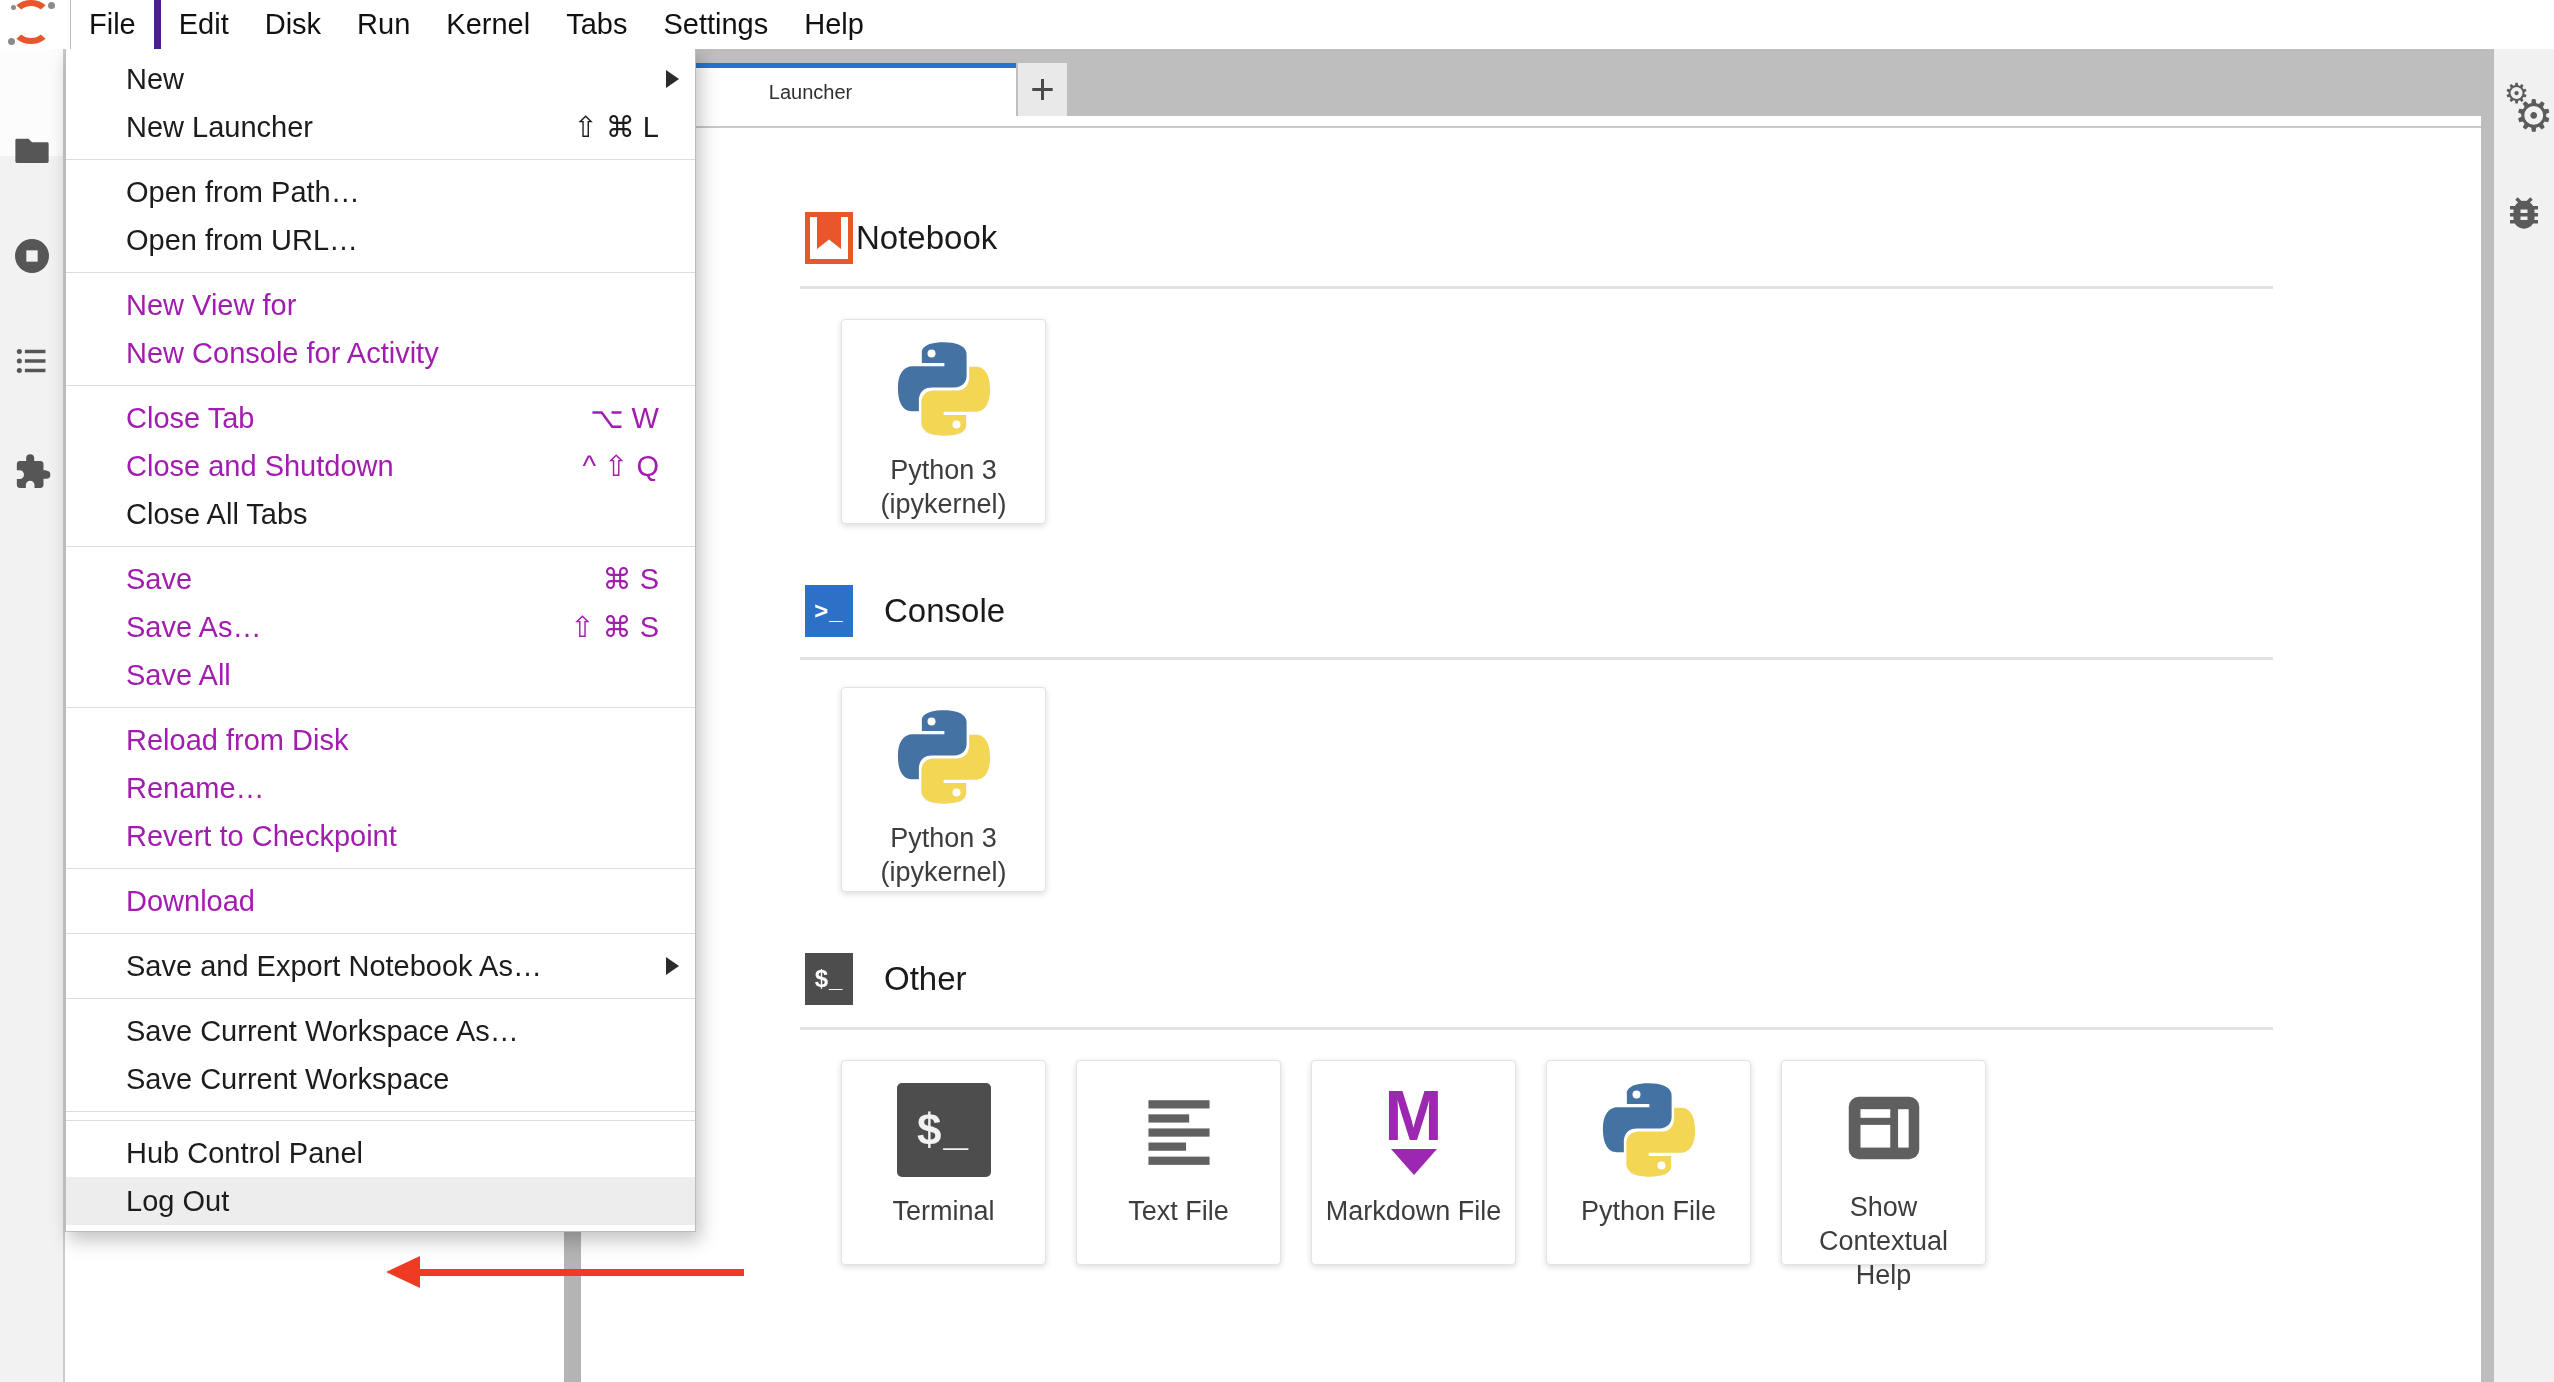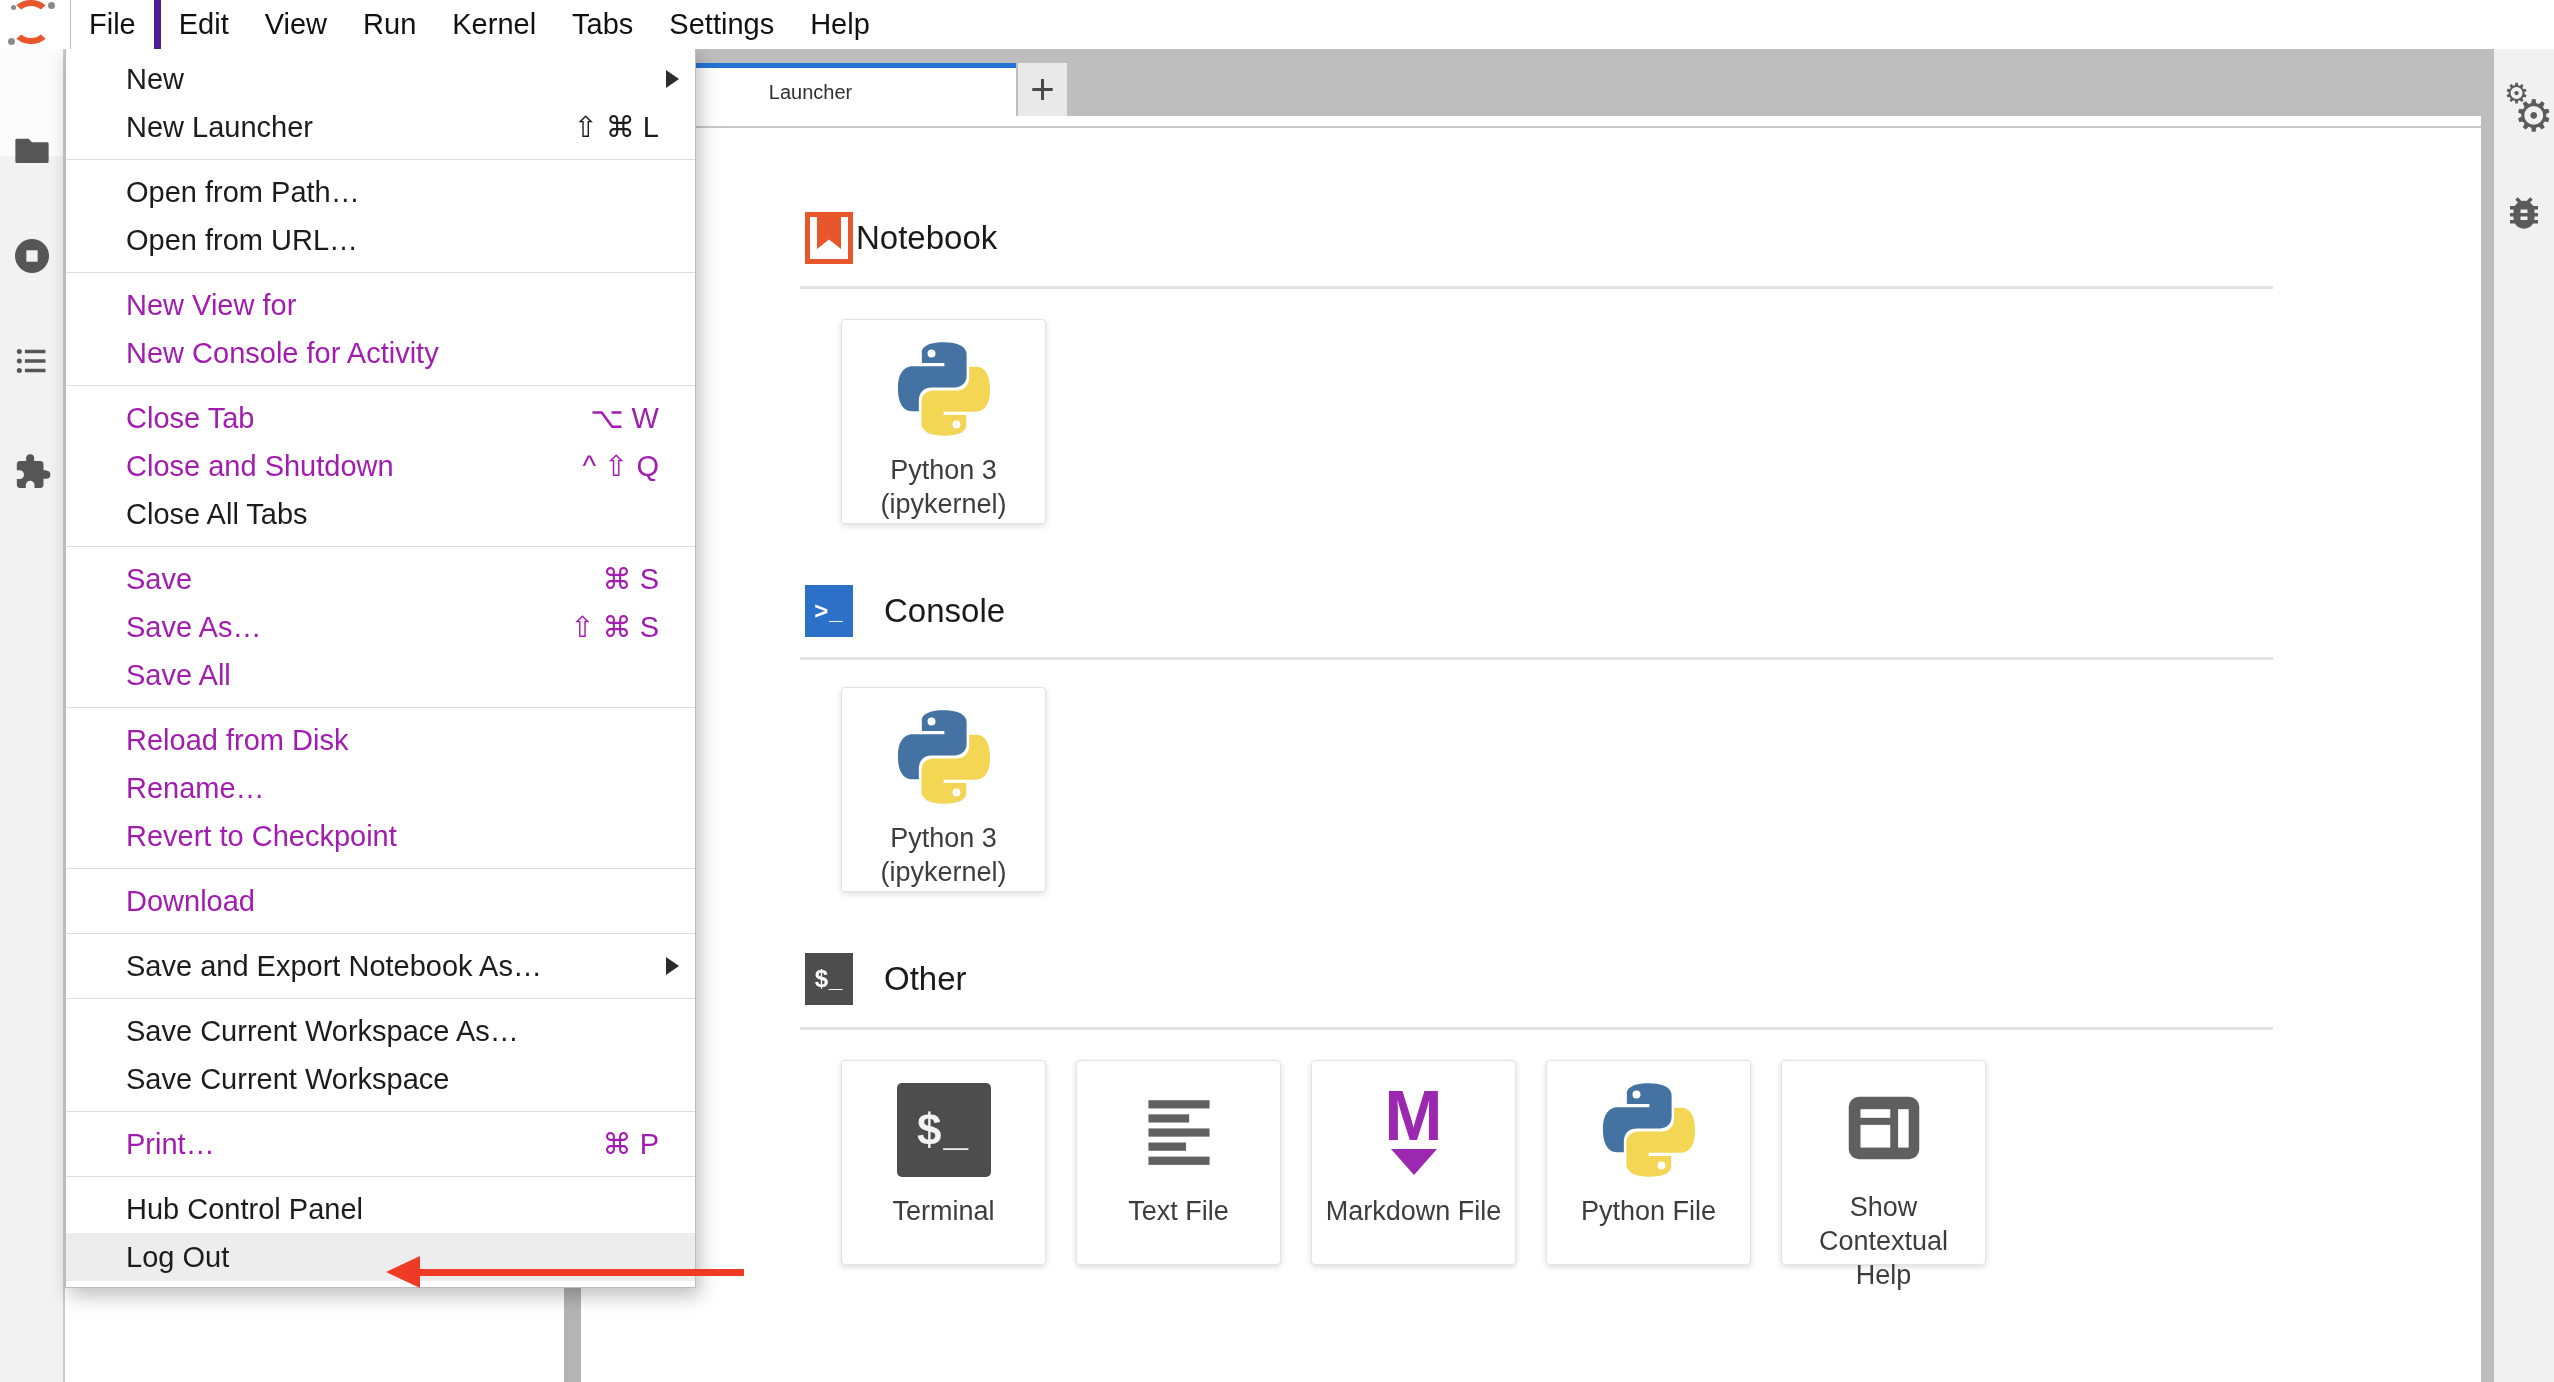--- a/index.html
+++ b/index.html
@@ -79,21 +79,21 @@
   <div class="logo-box">
     <span class="logo-dot d1"></span>
     <span class="logo-dot d2"></span>
     <span class="logo-dot d3"></span>
     <span class="logo-arc top"></span>
     <span class="logo-arc bottom"></span>
   </div>
   <div style="display:flex;">
       <div class="menubar-item active">File</div>
       <div class="menubar-item">Edit</div>
-      <div class="menubar-item">View</div>
+      <div class="menubar-item">Disk</div>
       <div class="menubar-item">Run</div>
       <div class="menubar-item">Kernel</div>
       <div class="menubar-item">Tabs</div>
       <div class="menubar-item">Settings</div>
       <div class="menubar-item">Help</div>
     </div>
 </div>
 
 <div class="left-sidebar">
   <div class="active-seg"></div>
@@ -325,24 +325,20 @@
       <span class="submenu-arrow"></span>
     </div>
     <div class="menu-divider"></div>
     <div class="menu-item">
       <span class="menu-label">Save Current Workspace As…</span>
     </div>
     <div class="menu-item">
       <span class="menu-label">Save Current Workspace</span>
     </div>
     <div class="menu-divider"></div>
-    <div class="menu-item disabled">
-      <span class="menu-label">Print…</span>
-      <span class="menu-shortcut">⌘ P</span>
-    </div>
     <div class="menu-divider"></div>
     <div class="menu-item">
       <span class="menu-label">Hub Control Panel</span>
     </div>
     <div class="menu-item highlighted">
       <span class="menu-label">Log Out</span>
     </div>
   </div>
 
 <div class="anno-arrow-line"></div>

